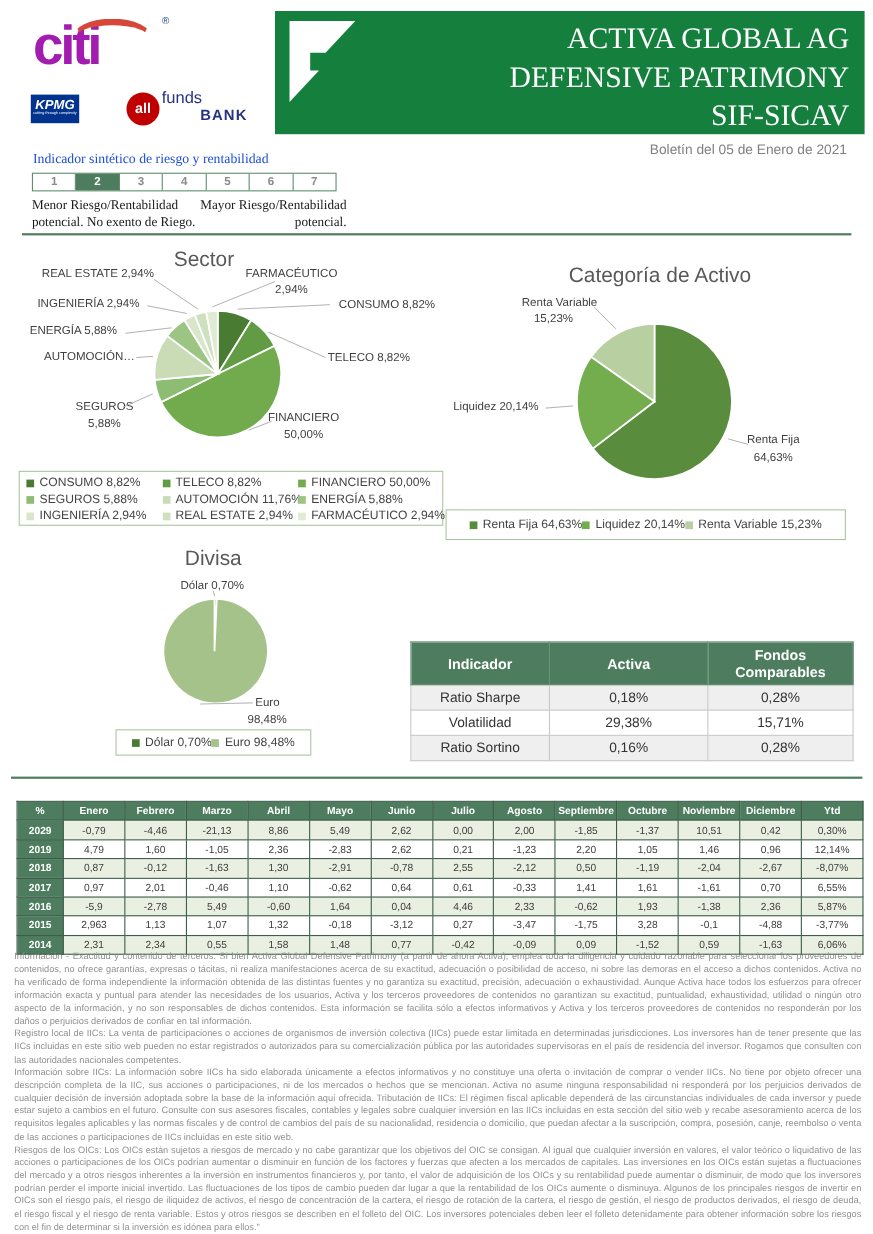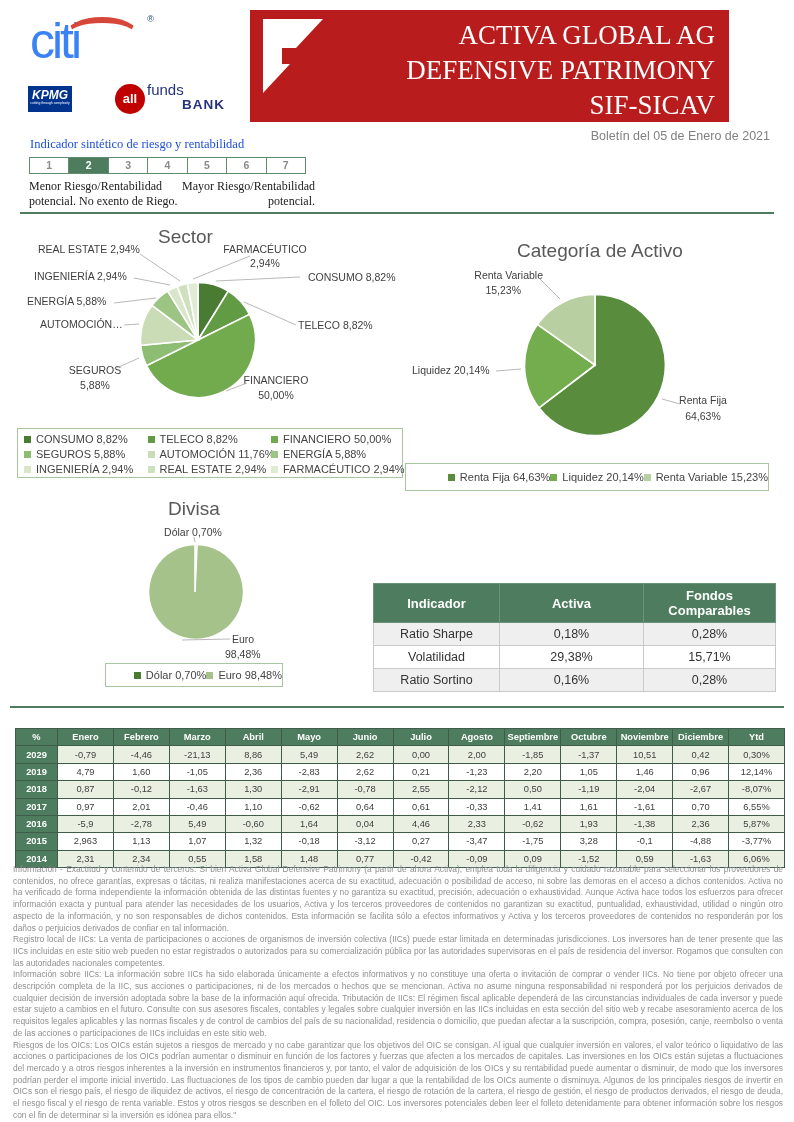--- a/index.html
+++ b/index.html
@@ -1,32 +1,32 @@
 <!DOCTYPE html>
 <html><head>
 <meta charset="utf-8">
 <style>
   * { margin:0; padding:0; box-sizing:border-box; }
   body { background:#ffffff; font-family:"Liberation Sans", sans-serif; }
   .page { position:relative; width:794px; height:1122px; background:#fff; overflow:hidden; margin:0 auto; }
 
   
   .citi { position:absolute; left:30px; top:16px; width:120px; height:60px; }
-  .citi-word { font-family:"Liberation Sans",sans-serif; font-weight:normal; font-size:50px; color:#3b82f6; letter-spacing:-3px; line-height:50px; }
+  .citi-word { font-family:"Liberation Sans",sans-serif; font-weight:bold; font-size:50px; color:#a21caf; letter-spacing:-3px; line-height:50px; }
   .citi-arc { position:absolute; left:36px; top:1px; width:72px; height:34px; border-top:6px solid #d6473a; border-left:3px solid transparent; border-right:3px solid transparent; border-radius:50%; }
   .citi-reg { position:absolute; right:-4px; top:-2px; font-size:9px; color:#16437c; }
   .kpmg { position:absolute; left:28px; top:86px; width:44px; height:26px; background:#00338d; color:#fff; text-align:center; padding-top:4px; }
   .kpmg-word { font-style:italic; font-weight:bold; font-size:12px; line-height:11px; }
   .kpmg-tag { font-size:3.4px; white-space:nowrap; }
   .allfunds { position:absolute; left:70px; top:82px; width:80px; height:34px;margin-left:45px; }
   .af-circle { position:absolute; left:0; top:2px; width:30px; height:30px; background:#c00000; border-radius:50%; color:#fff; font-weight:bold; font-size:13px; text-align:center; line-height:30px; }
   .af-funds { position:absolute; left:32px; top:0; color:#263380; font-size:15px; line-height:15px; }
   .af-bank { position:absolute; left:32px; top:15px; color:#263380; font-size:13.5px; font-weight:bold; letter-spacing:1px;padding-left:35px; }
 
-  .head-block { position:absolute; left:250px; top:10px; width:479px; height:112px; background:#b91c1c; }
+  .head-block { position:absolute; left:250px; top:10px; width:536px; height:112px; background:#15803d; }
   .head-flag { position:absolute; left:13px; top:9px; }
   .head-title { position:absolute; right:14px; top:8px; text-align:right; color:#ffffff; font-family:"Liberation Serif", serif; font-size:27px; line-height:35px; }
   .bulletin { position:absolute; right:24px; top:129px; font-size:12.5px; color:#808080; }
 
   
   .risk-title { position:absolute; left:30px; top:137px; font-family:"Liberation Serif",serif; font-size:12.5px; color:#1d4ed8; }
   .risk-scale { position:absolute; left:29px; top:157px; width:277px; height:17px; display:flex; border:1px solid #5f8d6e; background:#fff; }
   .risk-cell { flex:1; border-right:1px solid #5f8d6e; text-align:center; font-size:10.5px; font-weight:bold; color:#8a8a8a; line-height:15px; }
   .risk-cell:last-child { border-right:none; }
   .risk-cell.sel { background:#4d7d5e; color:#ffffff; }
@@ -39,21 +39,21 @@
   .chart-title { position:absolute; color:#595959; font-size:19px; }
   .pie { position:absolute; }
   .callout { position:absolute; font-size:10.5px; color:#3f3f3f; white-space:nowrap; }
   .callout.ctr { text-align:center; }
   .callout.rt { text-align:right; }
   .leader-lines { position:absolute; left:0; top:0; width:794px; height:1122px; pointer-events:none; }
 
   .legend-box { position:absolute; border:1px solid #a9c79f; background:#fff; display:flex; align-items:center; }
   .legend-grid { flex-wrap:wrap; padding:3px 6px; }
   .legend-grid .lg-item { width:33.2%; }
-  .legend-row { justify-content:flex-end; }
+  .legend-row { justify-content:center; }
   .lg-item { display:inline-flex; align-items:center; font-size:11px; color:#444; line-height:15px; white-space:nowrap; }
   .lg-item .sw { display:inline-block; width:7px; height:7px; margin-right:5px; flex:none; }
 
   
   .ind-table { position:absolute; left:373px; top:583px; width:403px; border-collapse:collapse; font-size:12.5px; color:#333; }
   .ind-table th { background:#4d7d5e; color:#fff; font-weight:bold; padding:4px 2px; border:1px solid #6b9378; font-size:13px; }
   .ind-table td { text-align:center; padding:4px 2px; border:1px solid #c9c9c9; }
   .ind-table tbody tr:nth-child(odd) { background:#efefef; }
 
   

